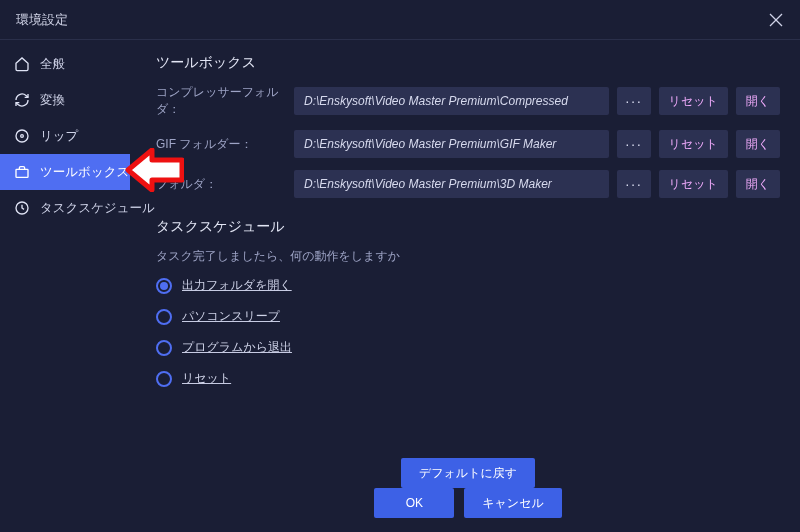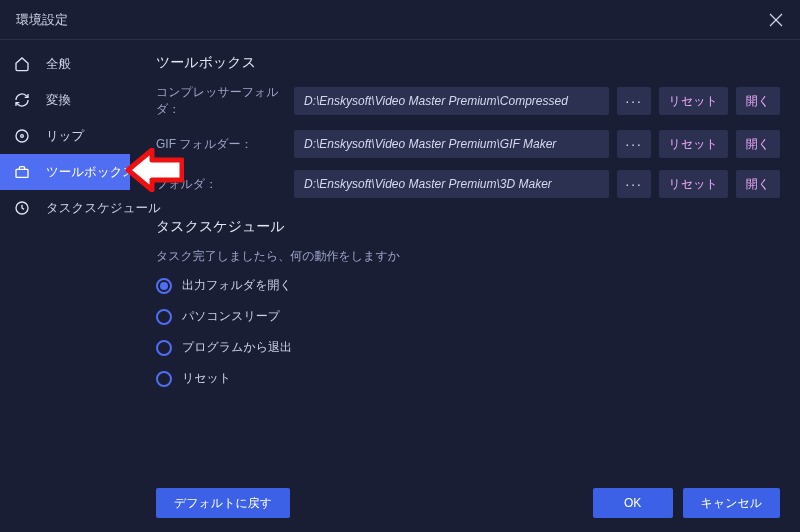--- a/index.html
+++ b/index.html
@@ -26,21 +26,21 @@
   .body { display:flex; height: calc(100% - 40px); }
 
   .sidebar {
     width: 130px;
     background: #1a1e35;
     padding-top: 6px;
   }
   .side-item {
     display: flex;
     align-items: center;
-    gap: 16px;
+    gap: 10px;
     height: 36px;
     padding: 0 14px;
     color: #cfd3e8;
     cursor: pointer;
   }
   .side-item.selected {
     background: #4f6ef2;
     color: #ffffff;
   }
   .side-item .icon { width:16px; height:16px; display:flex; align-items:center; justify-content:center; flex:none; }
@@ -112,34 +112,34 @@
     font-size:12px;
     white-space:nowrap;
   }
 
   .subtext {
     color:#9ea4c6;
     font-size:12px;
     margin: 6px 0 12px 0;
   }
   .radio-group { display:flex; flex-direction:column; gap:14px; margin-top:10px; margin-bottom:10px; }
-  .radio-item { display:flex; align-items:center; gap:10px; cursor:pointer; }
+  .radio-item { display:flex; align-items:center; gap:10px; cursor:pointer;text-decoration:underline; }
   .radio-circle {
     width:16px; height:16px; border:2px solid #4f6ef2; border-radius:50%;
     display:flex; align-items:center; justify-content:center; flex:none;
   }
   .radio-circle.checked::after {
     content:""; width:8px; height:8px; background:#4f6ef2; border-radius:50%;
   }
   .radio-label { color:#cfd3e8; font-size:12px; }
 
   .footer {
     position:absolute;
     left:26px; right:20px; bottom:14px;
-    display:flex; align-items:center; justify-content:space-between;
+    display:flex; align-items:center; justify-content:space-between;flex-direction:column;
   }
   .primary-btn {
     background:#3d61e6;
     color:#ffffff;
     height:30px;
     padding:0 18px;
     border-radius:2px;
     display:flex; align-items:center; justify-content:center;
     font-size:12px;
     cursor:pointer;

